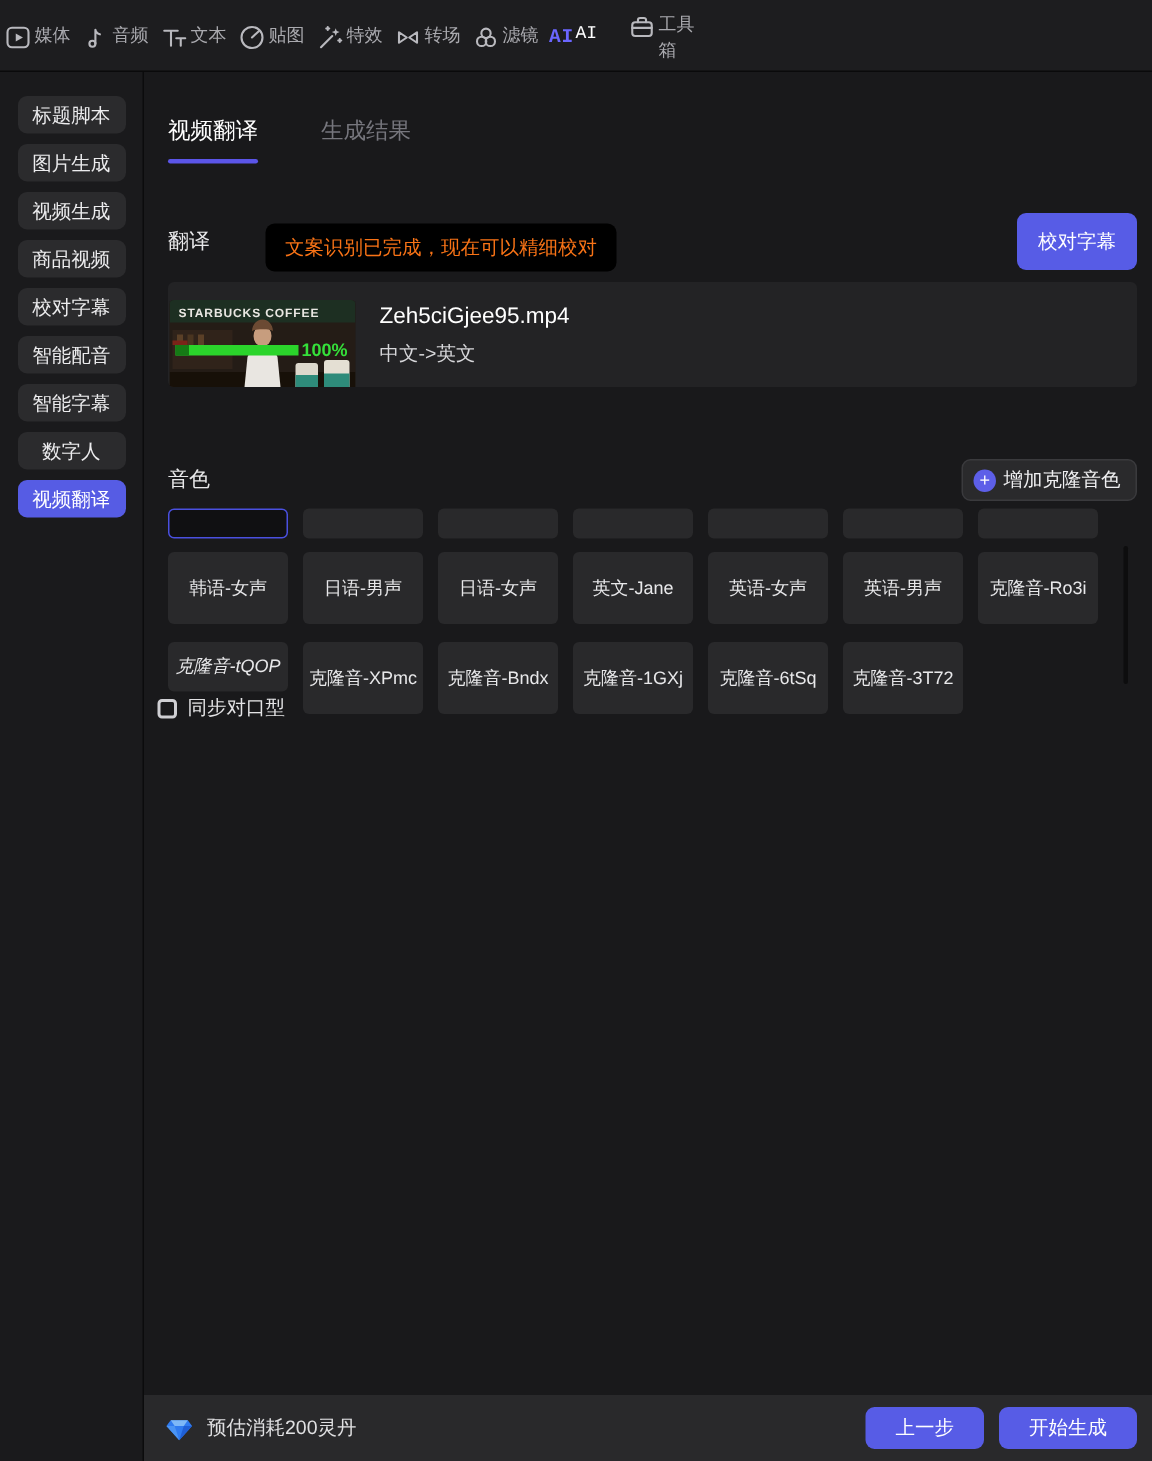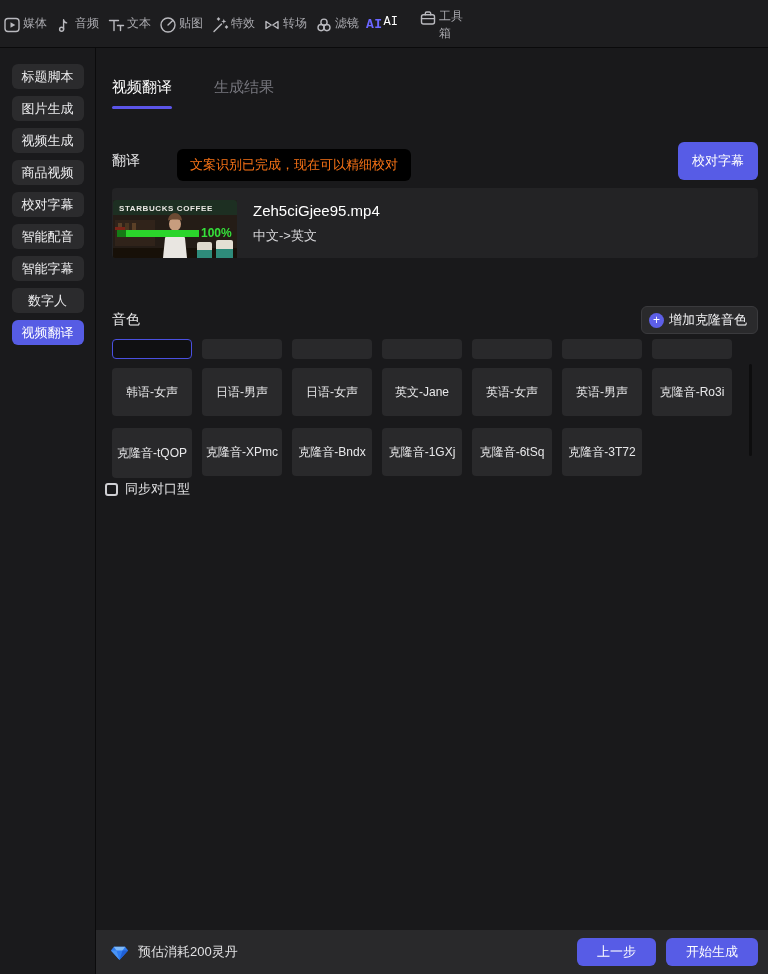--- a/index.html
+++ b/index.html
@@ -61,21 +61,21 @@
     font-size:12px; line-height:14px; text-align:center; display:inline-block; }
   .cat-row { margin-top:5px; display:flex; gap:10px; }
   .cat-box { width:80px; height:20px; background:#29292b; border-radius:4px; cursor:pointer; }
   .cat-box.selected { background:#101012; border:1px solid #4a50e0; }
   .voice-row { display:flex; gap:10px; }
   .voice-row.r1 { margin-top:9px; }
   .voice-row.r2 { margin-top:12px; }
   .voice-btn { width:80px; height:48px; background:#29292b; border:none; border-radius:4px;
     color:#e8e8ea; font-size:12px; font-family:inherit; cursor:pointer; }
   .voice-cell { width:80px; display:flex; flex-direction:column; }
-  .voice-btn.short { height:50px; }
+  .voice-btn.short { height:33px;font-style:italic; }
   .lipsync { margin-top:2px; display:flex; align-items:center; gap:7px; cursor:pointer; margin-left:-7px; }
   .checkbox { width:13px; height:13px; border:2px solid #cfcfd3; border-radius:3px; background:transparent; flex:none; }
   .lipsync-label { font-size:13px; color:#e3e3e5; white-space:nowrap; }
   .scroll-thumb { position:absolute; right:16px; top:316px; width:3px; height:92px;
     background:#0d0d0e; border-radius:2px; }
   
   .footer { position:absolute; left:0; right:0; bottom:0; height:44px; background:#29292b;
     display:flex; align-items:center; padding:0 10px 0 14px; }
   .cost-text { font-size:13px; color:#e0e0e2; margin-left:9px; }
   .footer .spacer { flex:1; }

